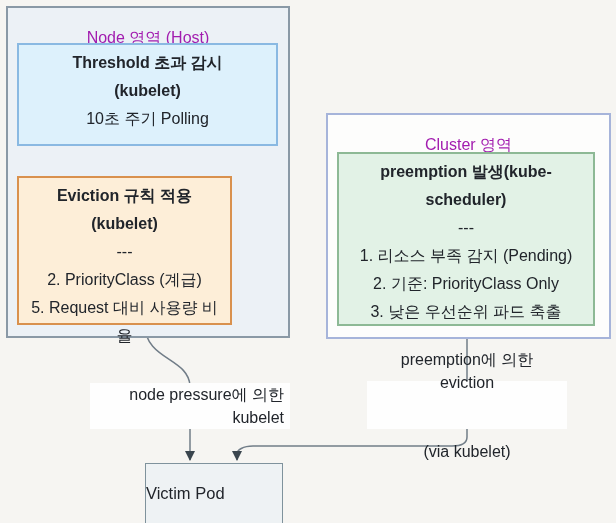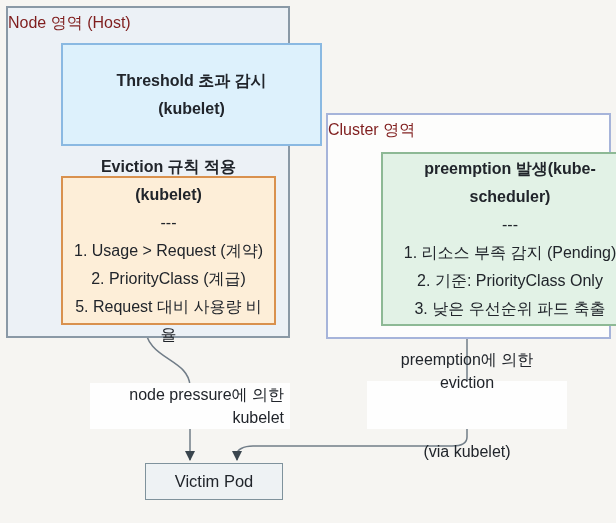--- a/index.html
+++ b/index.html
@@ -17,42 +17,41 @@
   }
   #edges{position:absolute;left:0;top:0;z-index:1;}
   .container-box{
     position:absolute;z-index:2;
     box-sizing:border-box;
   }
   .region{
     border:2px solid;
   }
   .region-title{
-    text-align:left;
-    padding-top:5px;
+    text-align:center;
+    padding-top:20px;
     font-size:16px;
-    color:#7f1d1d;
+    color:#a21caf;
   }
   #node-region{
     left:6px;top:6px;width:284px;height:332px;
     background:#ecf1f6;border-color:#8a99a6;
   }
   #cluster-region{
     left:326px;top:113px;width:285px;height:226px;
     background:#fdfdfc;border-color:#a6b4da;
   }
   .node-box{
     position:absolute;z-index:3;
     box-sizing:border-box;
     display:flex;flex-direction:column;
-    justify-content:center;align-items:center;
+    align-items:center;
     text-align:center;
     line-height:28px;
     padding:4px 8px;
-    margin-left:44px;
   }
   #threshold-box{
     left:17px;top:43px;width:261px;height:103px;
     background:#ddf1fc;border:2px solid #8ab9e2;
   }
   #eviction-box{
     left:17px;top:176px;width:215px;height:149px;
     background:#fdeed8;border:2px solid #d9914e;
   }
   #preemption-box{
@@ -71,24 +70,24 @@
     display:flex;flex-direction:column;
     justify-content:center;
   }
   #edge-label-node-pressure{
     left:90px;top:383px;width:200px;height:46px;align-items:flex-end;
   }
   #edge-label-preemption{
     left:367px;top:381px;width:200px;height:48px;gap:46px;
   }
   #victim-pod{
-    left:145px;top:463px;width:138px;height:37px;
+    left:145px;top:463px;width:138px;height:61px;
     background:#eef2f4;border:1.5px solid #7f929c;
     z-index:3;
-    display:flex;align-items:center;justify-content:center;
+    display:flex;align-items:center;
     font-size:16.5px;
   }
 </style>
 </head>
 <body>
 
 <div id="canvas">
 
   <svg id="edges" width="616" height="523" viewBox="0 0 616 523">
     <defs>
@@ -105,26 +104,26 @@
     <div class="region-title">Node 영역 (Host)</div>
   </div>
 
   <div id="cluster-region" class="container-box region">
     <div class="region-title">Cluster 영역</div>
   </div>
 
   <div id="threshold-box" class="node-box">
     <span class="line bold">Threshold 초과 감시</span>
     <span class="line bold">(kubelet)</span>
+    <span class="line">10초 주기 Polling</span>
   </div>
 
   <div id="eviction-box" class="node-box">
     <span class="line bold">Eviction 규칙 적용(kubelet)</span>
     <span class="line">---</span>
-    <span class="line">1. Usage &gt; Request (계약)</span>
     <span class="line">2. PriorityClass (계급)</span>
     <span class="line">5. Request 대비 사용량 비율</span>
   </div>
 
   <div id="preemption-box" class="node-box">
     <span class="line bold">preemption 발생(kube-scheduler)</span>
     <span class="line">---</span>
     <span class="line">1. 리소스 부족 감지 (Pending)</span>
     <span class="line">2. 기준: PriorityClass Only</span>
     <span class="line">3. 낮은 우선순위 파드 축출</span>

